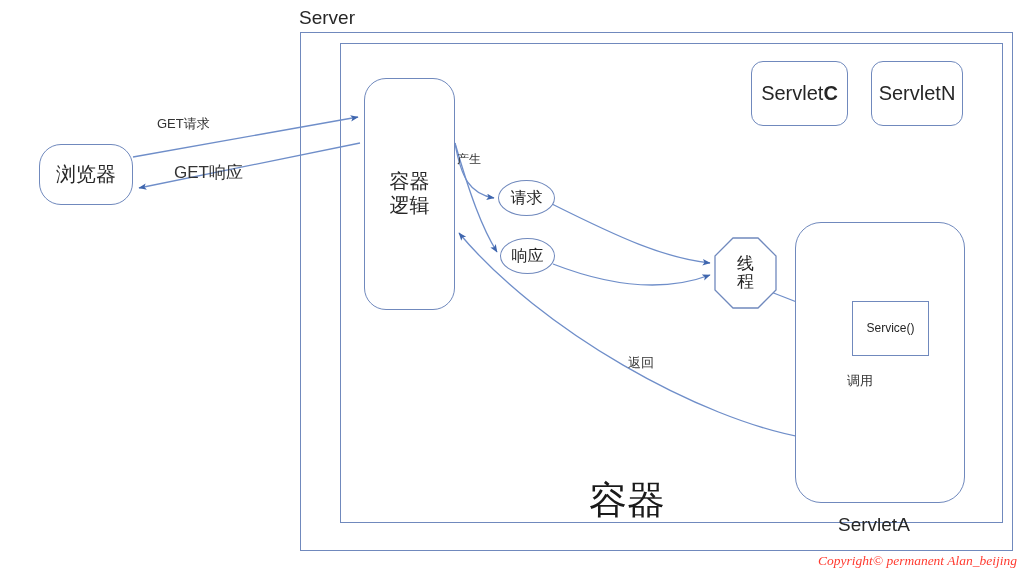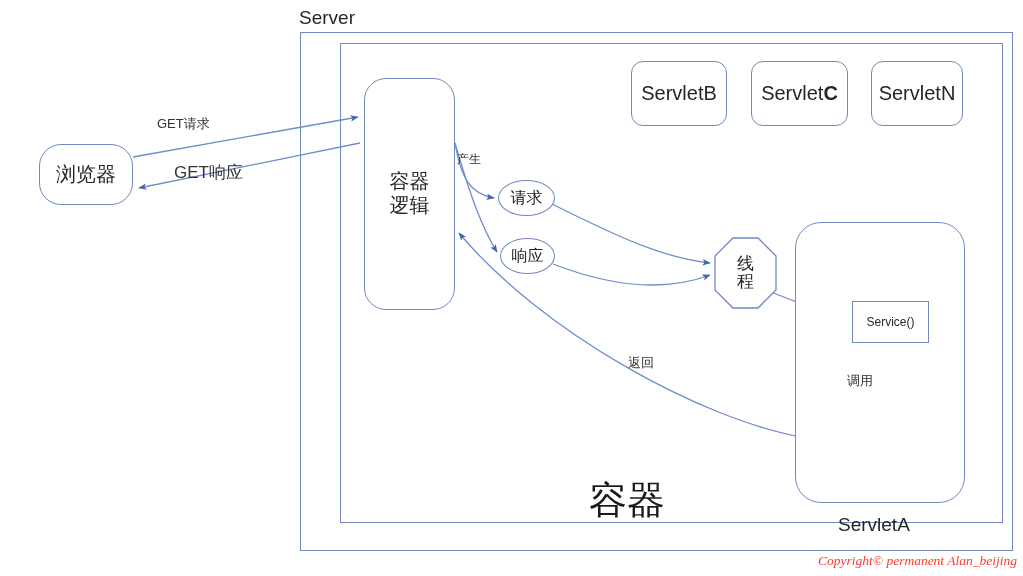--- a/index.html
+++ b/index.html
@@ -66,21 +66,21 @@
   #browser {
     left: 39px; top: 144px; width: 94px; height: 61px;
     font-size: 20px;
   }
   #servletB { left: 631px; top: 61px; width: 96px; height: 65px; font-size: 20px; }
   #servletC { left: 751px; top: 61px; width: 97px; height: 65px; font-size: 20px; }
   #servletN { left: 871px; top: 61px; width: 92px; height: 65px; font-size: 20px; }
   #servletC .bold-c { font-weight: bold; }
   #req-ellipse { left: 498px; top: 180px; width: 57px; height: 36px; font-size: 16px; }
   #resp-ellipse { left: 500px; top: 238px; width: 55px; height: 36px; font-size: 16px; }
-  #service-box { left: 852px; top: 301px; width: 77px; height: 42px; font-size: 12px; }
+  #service-box { left: 852px; top: 301px; width: 77px; height: 55px; font-size: 12px; }
   #servletA {
     left: 795px; top: 222px; width: 170px; height: 281px;
     border-radius: 26px;
   }
   #thread-text {
     position: absolute;
     left: 715px; top: 238px; width: 61px; height: 70px;
     display: flex; align-items: center; justify-content: center;
     font-size: 17px; color: #262626; line-height: 1.05; text-align: center;
   }
@@ -140,23 +140,20 @@
     <span>浏览器</span>
   </div>
 
   <div class="node big-round" id="container-logic">
     <div>
       <span class="stack-line">容器</span>
       <span class="stack-line">逻辑</span>
     </div>
   </div>
 
-  <div class="node round-rect" id="servletB">
-    <span>ServletB</span>
-  </div>
   <div class="node round-rect" id="servletC">
     <span><span>Servlet</span><span class="bold-c">C</span></span>
   </div>
   <div class="node round-rect" id="servletN">
     <span>ServletN</span>
   </div>
 
   <div class="node ellipse-node" id="req-ellipse">
     <span>请求</span>
   </div>

